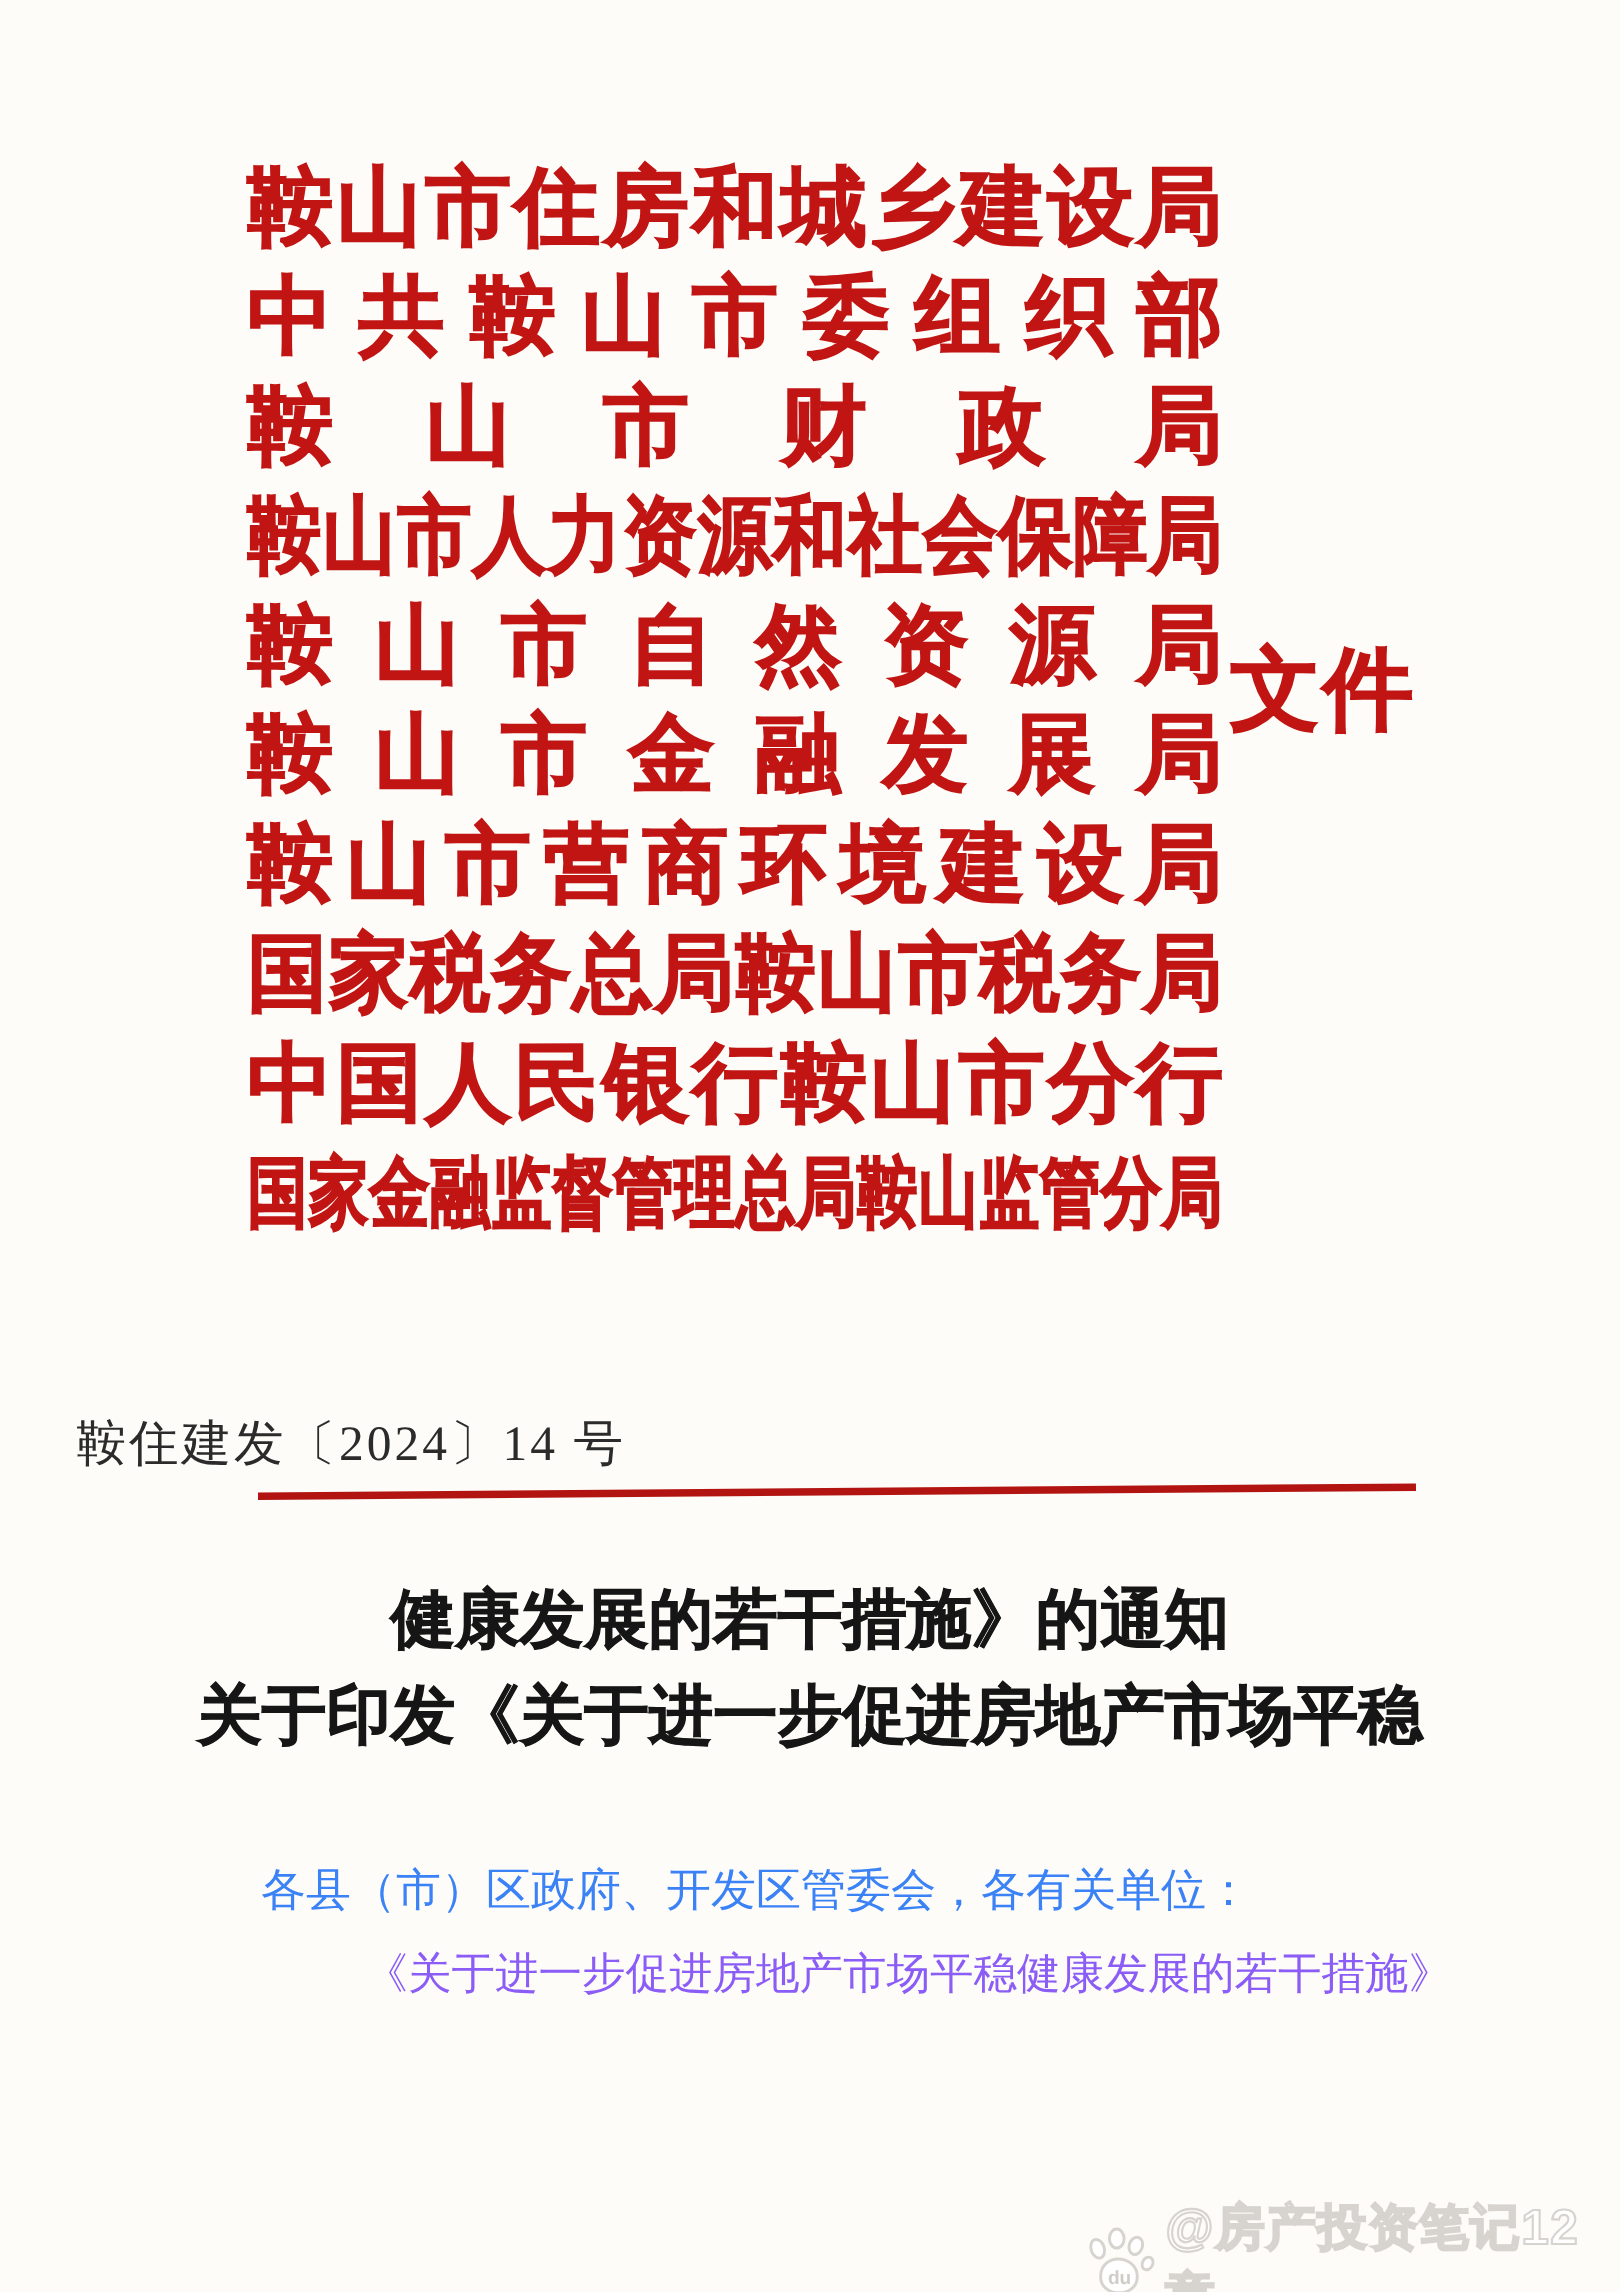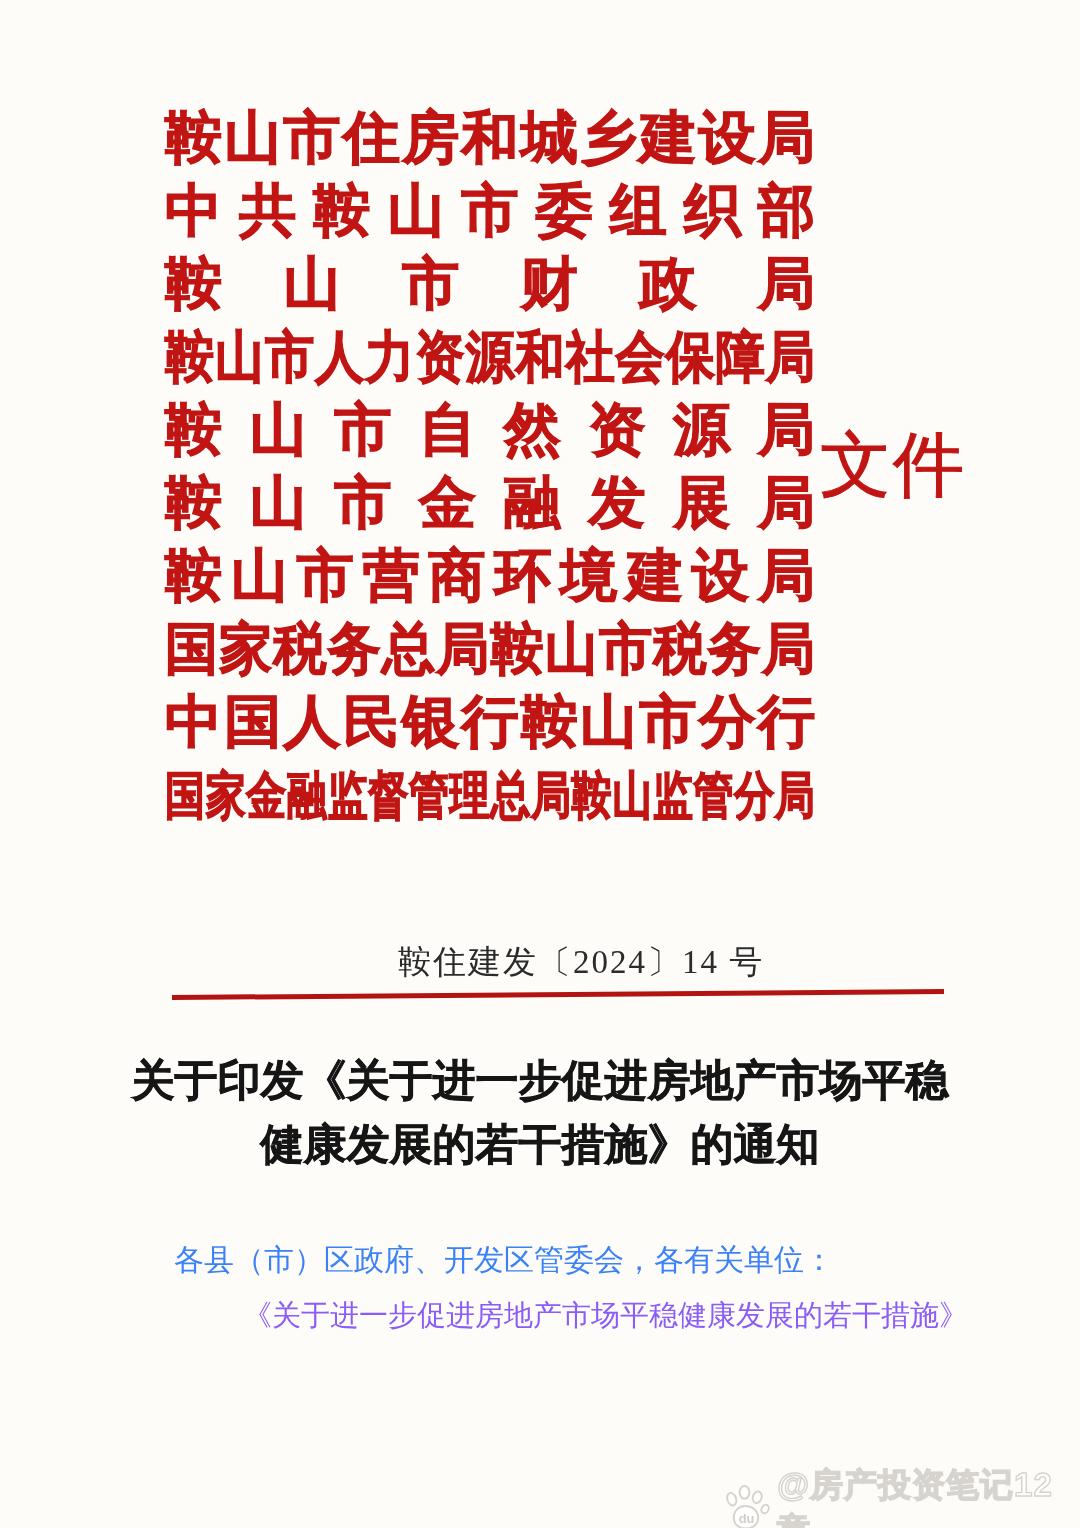--- a/index.html
+++ b/index.html
@@ -36,37 +36,36 @@
   .agency-line:nth-child(4) span  { display: inline-block; transform: scaleY(1.14); }
   .agency-line:nth-child(8)  { font-size: 53px; }
   .agency-line:nth-child(8) span  { display: inline-block; transform: scaleY(1.06); }
   .agency-line:nth-child(10) { font-size: 40px; }
   .agency-line:nth-child(10) span { display: inline-block; transform: scaleY(1.28); }
 
   .wenjian {
     position: absolute;
     left: 820px;
     top: 430px;
-    font-size: 71px;
+    font-size: 60px;
     line-height: 1;
-    font-weight: 400;
+    font-weight: 700;
     color: #c11514;
     -webkit-text-stroke: 1px #c11514;
     letter-spacing: 2px;
   }
 
   
   .doc-number {
     position: absolute;
     top: 940px;
     left: 0;
     width: 100%;
     box-sizing: border-box;
-    padding-left: 82px;
-    text-align: center;
+    padding-left: 51px;
     font-size: 33px;
     letter-spacing: 2px;
     color: #2b2b2b;
   }
   .red-line {
     position: absolute;
     left: 172px;
     top: 992px;
     width: 772px;
     height: 5px;
@@ -262,22 +261,22 @@
       </div>
   </div>
 
   <div class="wenjian">文件</div>
 
   <div class="doc-number">鞍住建发〔2024〕14 号</div>
 
   <div class="red-line"></div>
 
   <div class="doc-title">
+    <div>健康发展的若干措施》的通知</div>
     <div>关于印发《关于进一步促进房地产市场平稳</div>
-    <div>健康发展的若干措施》的通知</div>
   </div>
 
   <div class="salutation">各县（市）区政府、开发区管委会，各有关单位：</div>
 
   <div class="attachment-title">《关于进一步促进房地产市场平稳健康发展的若干措施》</div>
 
   <div class="watermark">
     <svg width="50" height="48" viewBox="0 0 50 48">
       <g fill="#ffffff" stroke="#d7d4cf" stroke-width="2">
         <ellipse cx="10" cy="15" rx="4.5" ry="6.5" transform="rotate(-18 10 15)"></ellipse>

